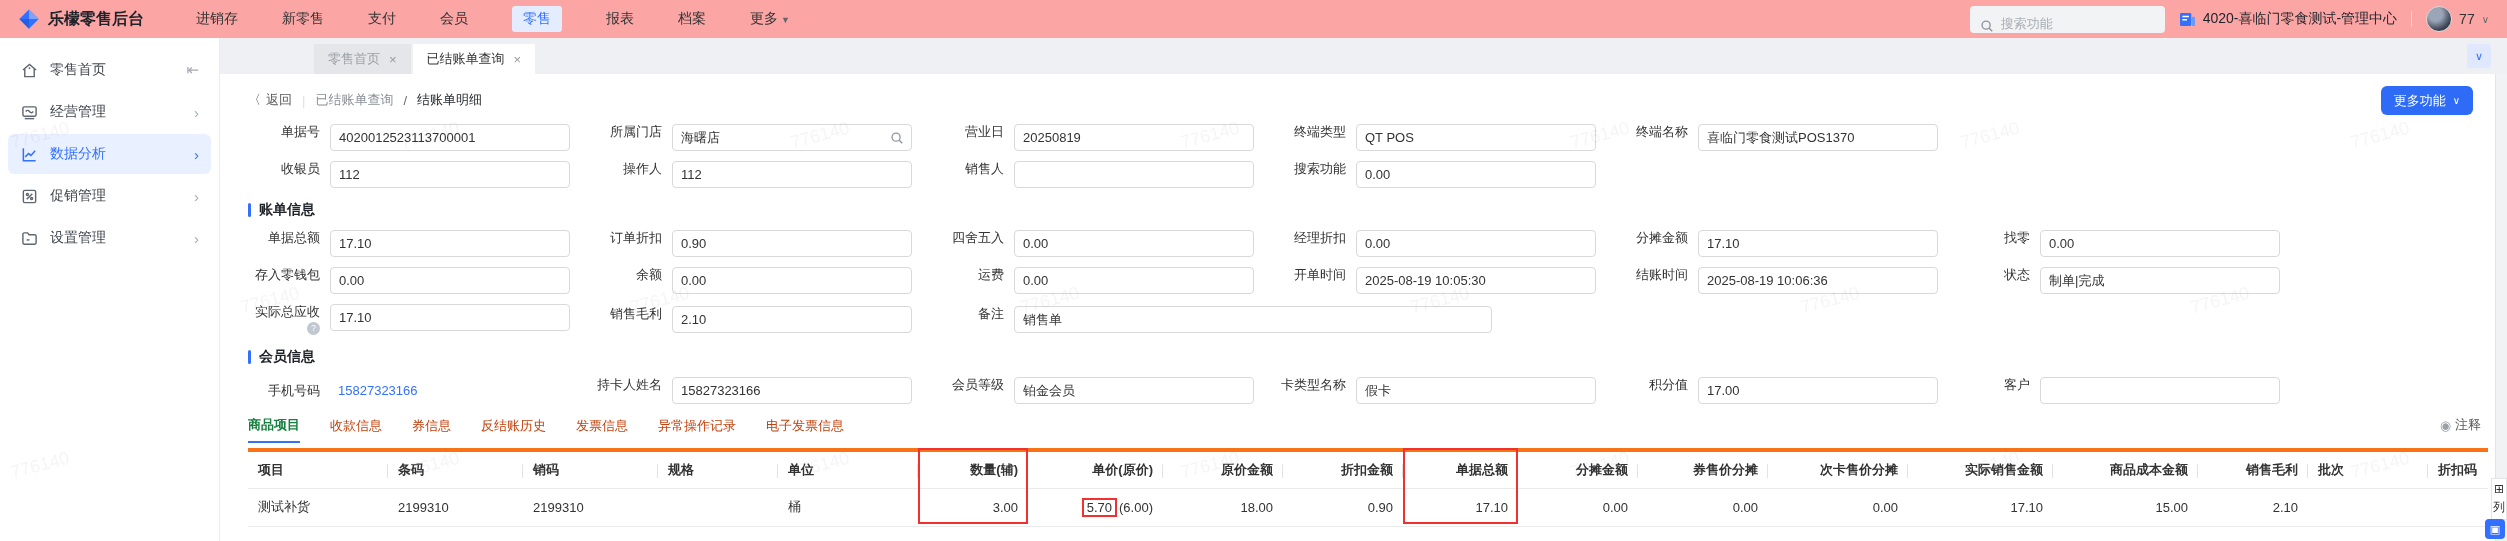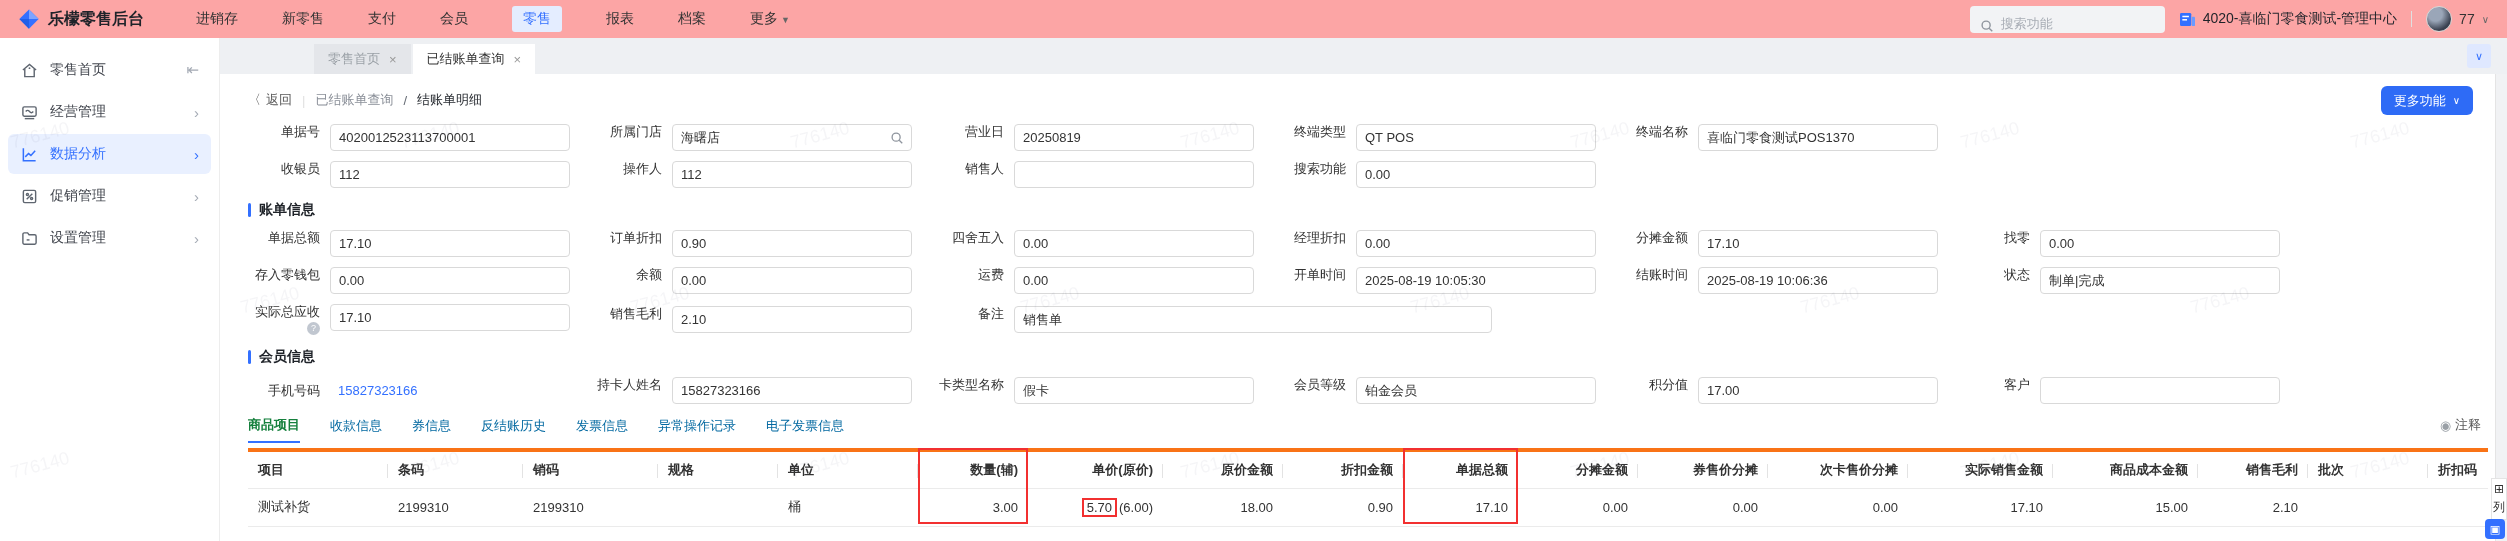--- a/index.html
+++ b/index.html
@@ -54,21 +54,21 @@
   .fld.wide{width:auto}
   .fld.wide .ip{width:478px}
   .linkval{width:240px;padding:0 8px;color:#3370ff;cursor:pointer}
   .mag{position:absolute;right:7px;top:6px}
   .help{display:inline-block;width:13px;height:13px;border-radius:50%;background:#c1c7d0;color:#fff;font-size:9px;line-height:13px;text-align:center;margin-left:3px;cursor:pointer}
   .sect{display:flex;align-items:center;gap:8px;height:20px;margin:2px 0 10px 0}
   .sect-bar{width:3px;height:14px;background:#3370ff;border-radius:2px}
   .sect-title{font-size:14px;font-weight:bold;color:#1f2329}
   
   .itabs{display:flex;align-items:center;gap:30px;height:26px;margin-top:4px;position:relative}
-  .itab{color:#0369a1;cursor:pointer;padding-bottom:7px}
+  .itab{color:#c2410c;cursor:pointer;padding-bottom:7px}
   .itab.active{color:#15803d;border-bottom:2px solid #3370ff;font-weight:bold}
   .annot{position:absolute;right:14px;top:0;display:flex;align-items:center;gap:4px;color:#595959;cursor:pointer}
   .annot .ai{color:#9aa0a6;font-size:13px}
   
   .tbl-wrap{position:relative;margin-top:6px}
   table{border-collapse:collapse;table-layout:fixed;width:2240px}
   th,td{padding:0 10px;height:38px;font-size:13px;overflow:hidden;white-space:nowrap}
   thead th{font-weight:bold;color:#333;text-align:left;border-top:4px solid #f97316;border-bottom:1px solid #ebebeb;position:relative}
   thead th:after{content:"";position:absolute;right:0;top:12px;width:1px;height:14px;background:#e3e3e3}
   thead th:last-child:after{display:none}
@@ -431,29 +431,29 @@
         <span class="lb">手机号码</span>
         <span class="linkval">15827323166</span>
       </div>
       <div class="fld">
         <span class="lb">持卡人姓名</span>
         <span class="ip">
             <span>15827323166</span>
           </span>
       </div>
       <div class="fld">
+        <span class="lb">会员等级</span>
+        <span class="ip">
+            <span>铂金会员</span>
+          </span>
+      </div>
+      <div class="fld">
         <span class="lb">卡类型名称</span>
         <span class="ip">
             <span>假卡</span>
-          </span>
-      </div>
-      <div class="fld">
-        <span class="lb">会员等级</span>
-        <span class="ip">
-            <span>铂金会员</span>
           </span>
       </div>
       <div class="fld">
         <span class="lb">积分值</span>
         <span class="ip">
             <span>17.00</span>
           </span>
       </div>
       <div class="fld">
         <span class="lb">客户</span>

